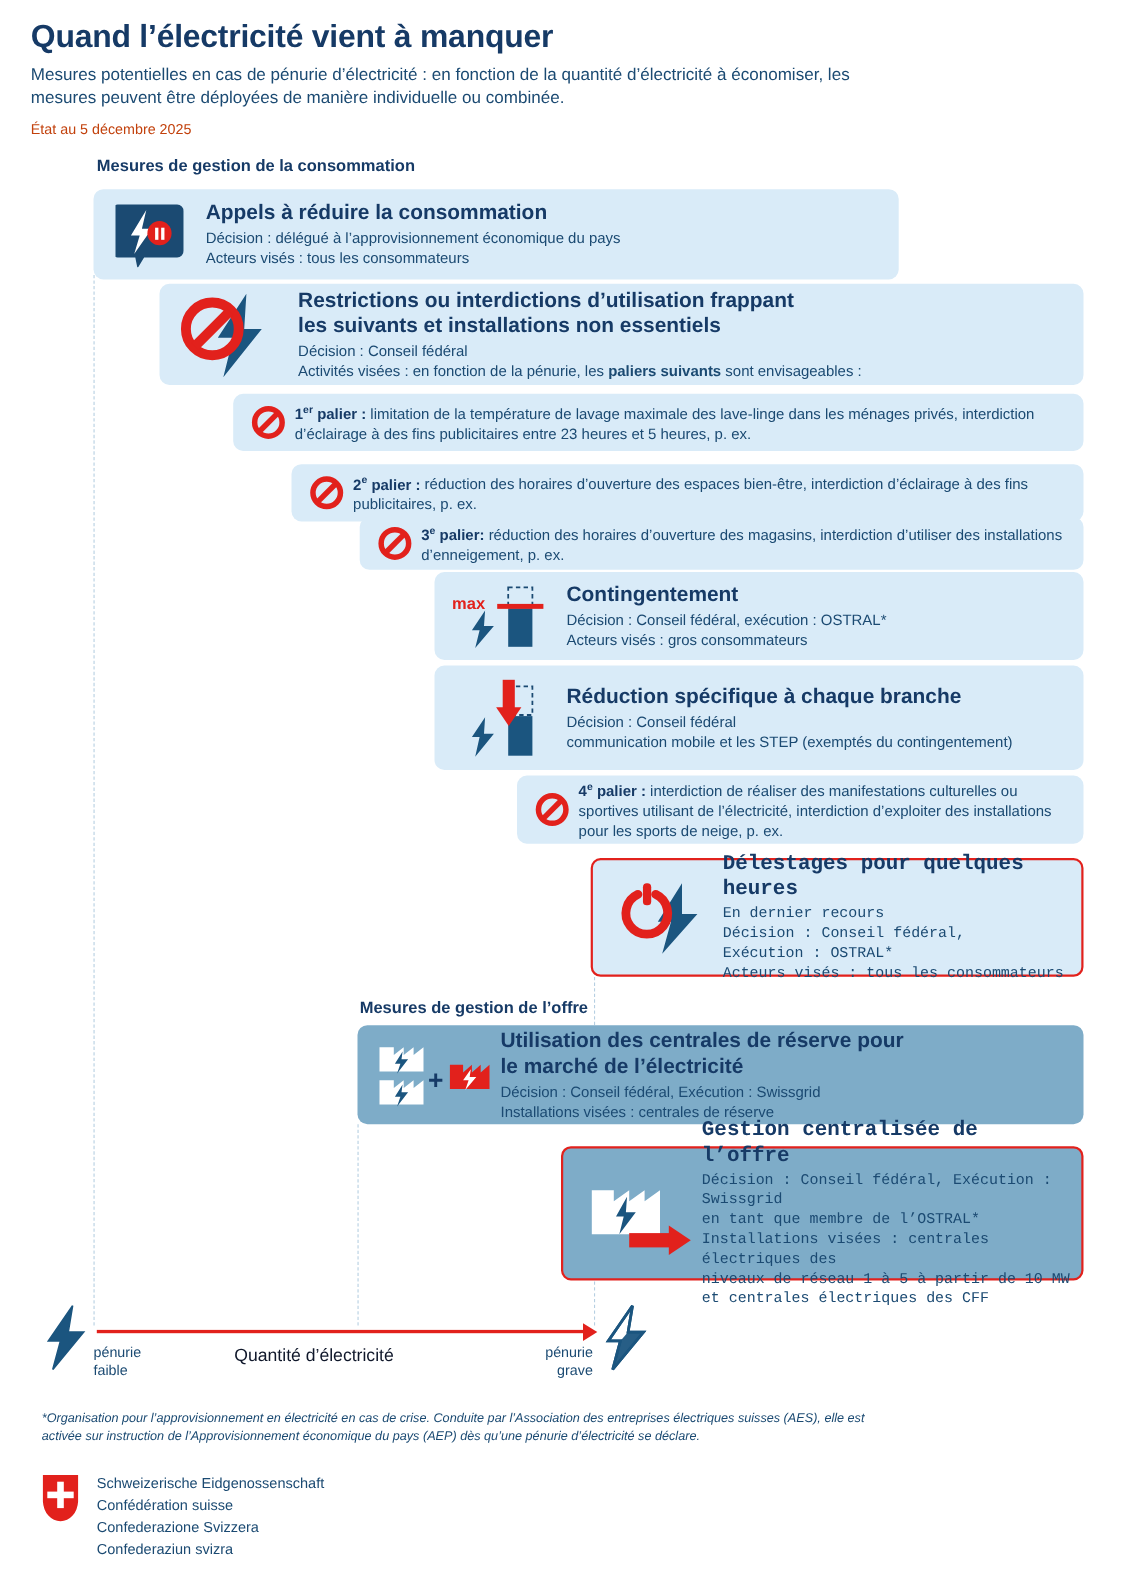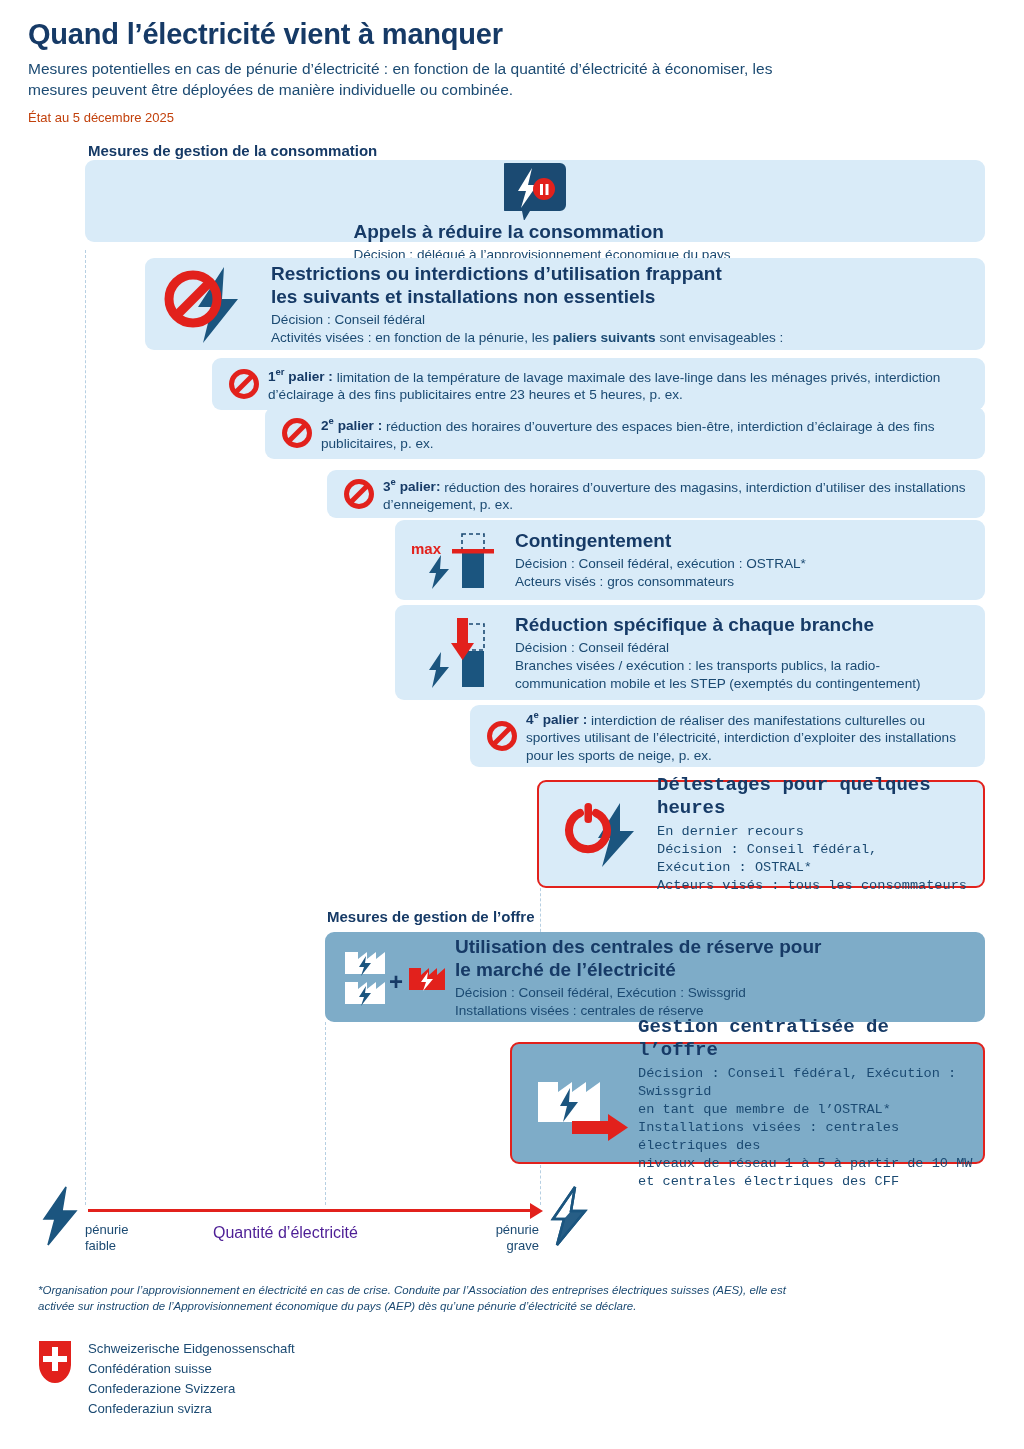--- a/index.html
+++ b/index.html
@@ -61,21 +61,21 @@
 
   
   .axis-line { position:absolute; height:2.5px; background:#e2211c; }
   .axis-arrow {
     position:absolute; width:0;height:0;
     border-left:13px solid #e2211c;
     border-top:8px solid transparent;
     border-bottom:8px solid transparent;
   }
   .axis-lab { position:absolute; font-size:13px; line-height:16px; color:#1b4a72; }
-  .axis-mid { position:absolute; font-size:16px; color:#4c1d95; }
+  .axis-mid { position:absolute; font-size:16px; color:#0f172a; }
 
   
   .footnote {
     position:absolute; left:38px; top:1282px; width:770px;
     font-size: 11.5px; line-height:16px; font-style: italic; color:#1b4a72;
   }
   .logo-text {
     position:absolute; left:88px; top:1339px;
     font-size: 13.2px; line-height:20px; color:#1b4a72;
   }
@@ -92,21 +92,21 @@
   <div class="subtitle">Mesures potentielles en cas de pénurie d’électricité : en fonction de la quantité d’électricité à économiser, les mesures peuvent être déployées de manière individuelle ou combinée.</div>
   <div class="state-date">État au 5 décembre 2025</div>
 
   <div class="vline" style="left:85px; top:250px; height:955px;"></div>
   <div class="vline" style="left:325px; top:1022px; height:183px;"></div>
   <div class="vline" style="left:540px; top:878px; height:120px;"></div>
   <div class="vline" style="left:540px; top:1165px; height:40px;"></div>
 
   <div class="section-label" style="left:88px; top:142px;">Mesures de gestion de la consommation</div>
 
-  <div class="box" style="left:85px; top:160px; width:900px; height:82px; padding:0 14px;flex-direction:column;">
+  <div class="box" style="left:85px; top:172px; width:732px; height:82px; padding:0 14px;">
     <div class="ic" style="width:74px;">
       <svg width="62" height="60" viewBox="0 0 62 60">
         <path d="M4 3 h54 a6 6 0 0 1 6 6 v36 a6 6 0 0 1 -6 6 h-30 l-6 10 l-2 -10 h-16 a6 6 0 0 1 -6 -6 v-36 a6 6 0 0 1 6 -6 z" fill="#1b4a72" transform="translate(-2,0)"></path>
         <polygon points="28,8 14,31 22,31 17,48 33,25 24,25" fill="#ffffff"></polygon>
         <circle cx="40" cy="29" r="11" fill="#e2211c"></circle>
         <rect x="36" y="24" width="3" height="11" fill="#ffffff"></rect>
         <rect x="41.5" y="24" width="3" height="11" fill="#ffffff"></rect>
       </svg>
     </div>
     <div class="txt" style="padding-left:14px;">
@@ -137,21 +137,21 @@
       <svg width="34" height="34" viewBox="0 0 34 34">
         <circle cx="17" cy="17" r="12.5" fill="none" stroke="#e2211c" stroke-width="5"></circle>
         <line x1="9" y1="25" x2="25" y2="9" stroke="#e2211c" stroke-width="5"></line>
       </svg>
     </div>
     <div class="txt palier" style="padding-left:2px;">
       <b><span>1</span><sup>er</sup><span> palier : </span></b><span>limitation de la température de lavage maximale des lave-linge dans les ménages privés, interdiction d’éclairage à des fins publicitaires entre 23 heures et 5 heures, p. ex.</span>
     </div>
   </div>
 
-  <div class="box" style="left:265px; top:407px; width:720px; height:52px; padding:0 10px;">
+  <div class="box" style="left:265px; top:422px; width:720px; height:52px; padding:0 10px;">
     <div class="ic" style="width:44px;">
       <svg width="34" height="34" viewBox="0 0 34 34">
         <circle cx="17" cy="17" r="12.5" fill="none" stroke="#e2211c" stroke-width="5"></circle>
         <line x1="9" y1="25" x2="25" y2="9" stroke="#e2211c" stroke-width="5"></line>
       </svg>
     </div>
     <div class="txt palier" style="padding-left:2px;">
       <b><span>2</span><sup>e</sup><span> palier : </span></b><span>réduction des horaires d’ouverture des espaces bien-être, interdiction d’éclairage à des fins publicitaires, p. ex.</span>
     </div>
   </div>
@@ -191,21 +191,20 @@
         <rect x="55" y="14" width="22" height="26" fill="none" stroke="#1b4a72" stroke-width="1.6" stroke-dasharray="4,3"></rect>
         <rect x="55" y="41" width="22" height="36" fill="#1b557f"></rect>
         <rect x="50" y="8" width="11" height="28" fill="#e2211c"></rect>
         <polygon points="44,33 67,33 55.5,50" fill="#e2211c"></polygon>
         <polygon points="34,42 22,60 29,60 25,78 42,57 33,57" fill="#1b557f"></polygon>
       </svg>
     </div>
     <div class="txt" style="padding-left:10px;">
       <div class="b-title">Réduction spécifique à chaque branche</div>
       <div class="b-line">Décision : Conseil fédéral</div>
-      <div class="b-line">Branches visées / exécution : les transports publics, la radio-</div>
       <div class="b-line">communication mobile et les STEP (exemptés du contingentement)</div>
     </div>
   </div>
 
   <div class="box" style="left:470px; top:705px; width:515px; height:62px; padding:0 10px;">
     <div class="ic" style="width:44px;">
       <svg width="34" height="34" viewBox="0 0 34 34">
         <circle cx="17" cy="17" r="12.5" fill="none" stroke="#e2211c" stroke-width="5"></circle>
         <line x1="9" y1="25" x2="25" y2="9" stroke="#e2211c" stroke-width="5"></line>
       </svg>

